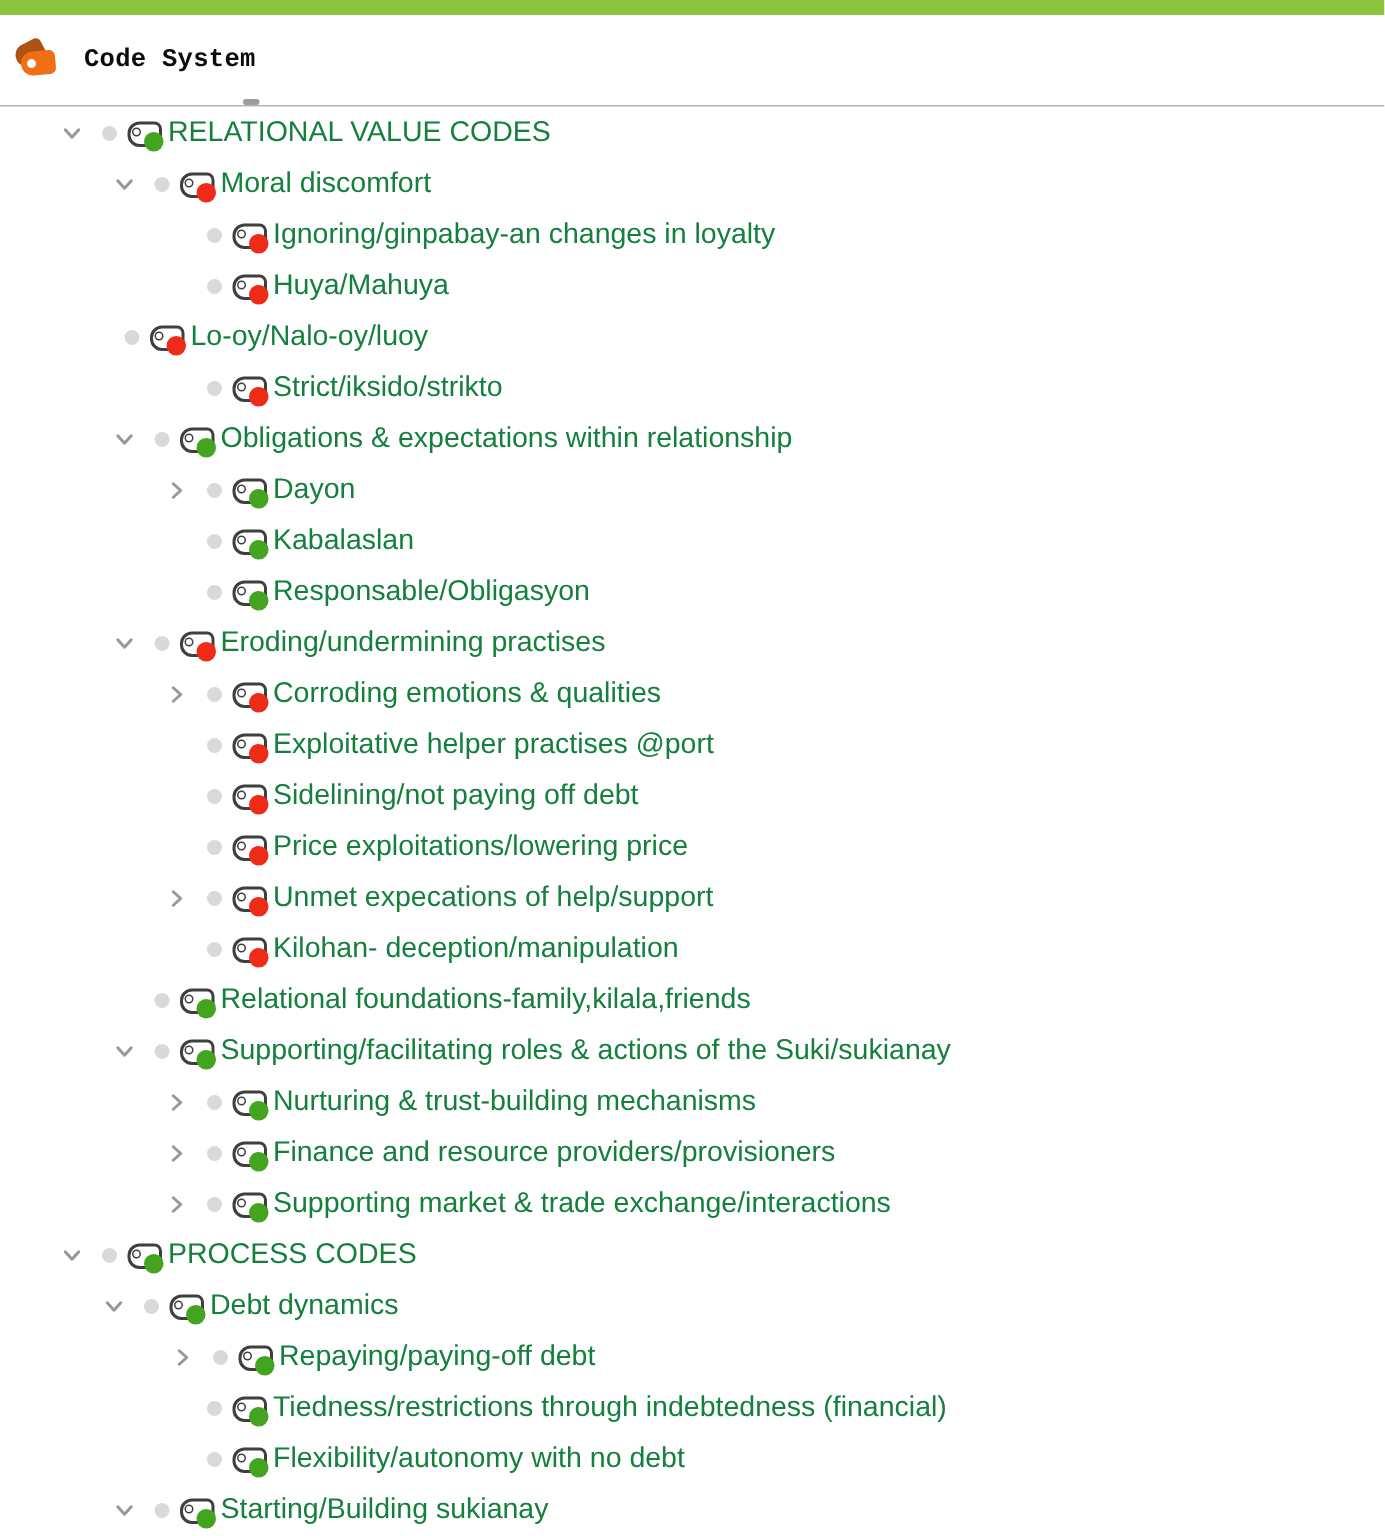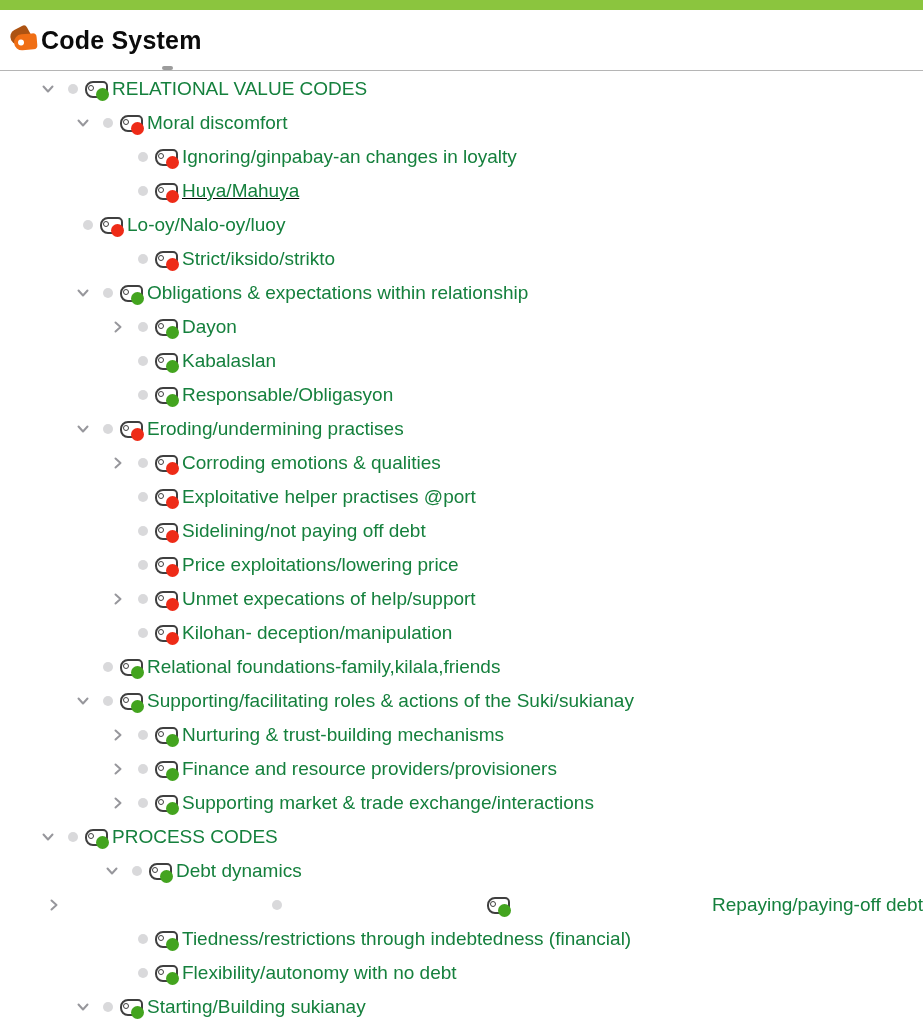--- a/index.html
+++ b/index.html
@@ -17,21 +17,21 @@
     border-radius:8px 4px 4px 8px;transform:rotate(-28deg);
   }
   .hicon .front{
     position:absolute;left:4px;top:8px;width:23px;height:16px;
     border-radius:8px 4px 4px 8px;transform:rotate(-5deg);
   }
   .hicon .front::before{
     content:"";position:absolute;left:4px;top:5px;width:6px;height:6px;
     background:#ffffff;border-radius:50%;
   }
-  .htitle{font-size:25px;font-weight:bold;color:#0b0b0b;margin-left:1px;letter-spacing:.2px;}
+  .htitle{font-size:17px;font-weight:bold;color:#0b0b0b;margin-left:16px;letter-spacing:.2px;font-family:Liberation Mono, monospace;}
   .divider{position:absolute;left:0;top:70px;width:923px;height:1px;background:#b5b5b5;}
   .divider-artifact{position:absolute;left:162px;top:66px;width:11px;height:4px;background:#9c9c9c;border-radius:2px;}
   .tree{position:absolute;left:0;top:72px;width:923px;}
   .row{display:flex;align-items:center;height:34px;white-space:nowrap;}
   .chev{width:16px;height:16px;flex:0 0 16px;margin-right:12px;display:flex;align-items:center;justify-content:center;}
   .chev svg{display:block;}
   .chev.none svg{visibility:hidden;}
   .adot{width:10px;height:10px;flex:0 0 10px;border-radius:50%;background:#d9d9db;margin-right:7px;}
   .cicon{
     position:relative;width:19px;height:13px;flex:0 0 19px;
@@ -95,21 +95,21 @@
         <polyline points="2.5,4.5 7,9.5 11.5,4.5" fill="none" stroke-width="2" stroke-linecap="round" stroke-linejoin="round" stroke="#97979c"></polyline>
       </svg>
     </span>
     <span class="adot"></span>
     <span class="cicon">
       <span class="cdot" style="background: rgb(238, 43, 23);"></span>
     </span>
     <span class="lbl">Ignoring/ginpabay-an changes in loyalty</span>
   </div>
 
-  <div class="row" style="padding-left: 110px; text-decoration: underline;">
+  <div class="row" style="padding-left: 110px;">
     <span class="chev none">
       <svg width="14" height="14" viewBox="0 0 14 14">
         <polyline points="2.5,4.5 7,9.5 11.5,4.5" fill="none" stroke-width="2" stroke-linecap="round" stroke-linejoin="round" stroke="#97979c"></polyline>
       </svg>
     </span>
     <span class="adot"></span>
     <span class="cicon">
       <span class="cdot" style="background: rgb(238, 43, 23);"></span>
     </span>
     <span class="lbl">Huya/Mahuya</span>
@@ -355,34 +355,34 @@
         <polyline points="2.5,4.5 7,9.5 11.5,4.5" fill="none" stroke-width="2" stroke-linecap="round" stroke-linejoin="round" stroke="#97979c"></polyline>
       </svg>
     </span>
     <span class="adot"></span>
     <span class="cicon">
       <span class="cdot" style="background: rgb(67, 164, 31);"></span>
     </span>
     <span class="lbl">PROCESS CODES</span>
   </div>
 
-  <div class="row" style="padding-left: 68px; margin-left: 36px;">
+  <div class="row" style="padding-left: 68px;">
     <span class="chev">
       <svg width="14" height="14" viewBox="0 0 14 14">
         <polyline points="2.5,4.5 7,9.5 11.5,4.5" fill="none" stroke-width="2" stroke-linecap="round" stroke-linejoin="round" stroke="#97979c"></polyline>
       </svg>
     </span>
     <span class="adot"></span>
     <span class="cicon">
       <span class="cdot" style="background: rgb(67, 164, 31);"></span>
     </span>
     <span class="lbl">Debt dynamics</span>
   </div>
 
-  <div class="row" style="padding-left: 46px; justify-content: space-between;">
+  <div class="row" style="padding-left: 114px;">
     <span class="chev">
       <svg width="14" height="14" viewBox="0 0 14 14" style="transform: rotate(-90deg);">
         <polyline points="2.5,4.5 7,9.5 11.5,4.5" fill="none" stroke-width="2" stroke-linecap="round" stroke-linejoin="round" stroke="#97979c"></polyline>
       </svg>
     </span>
     <span class="adot"></span>
     <span class="cicon">
       <span class="cdot" style="background: rgb(67, 164, 31);"></span>
     </span>
     <span class="lbl">Repaying/paying-off debt</span>

